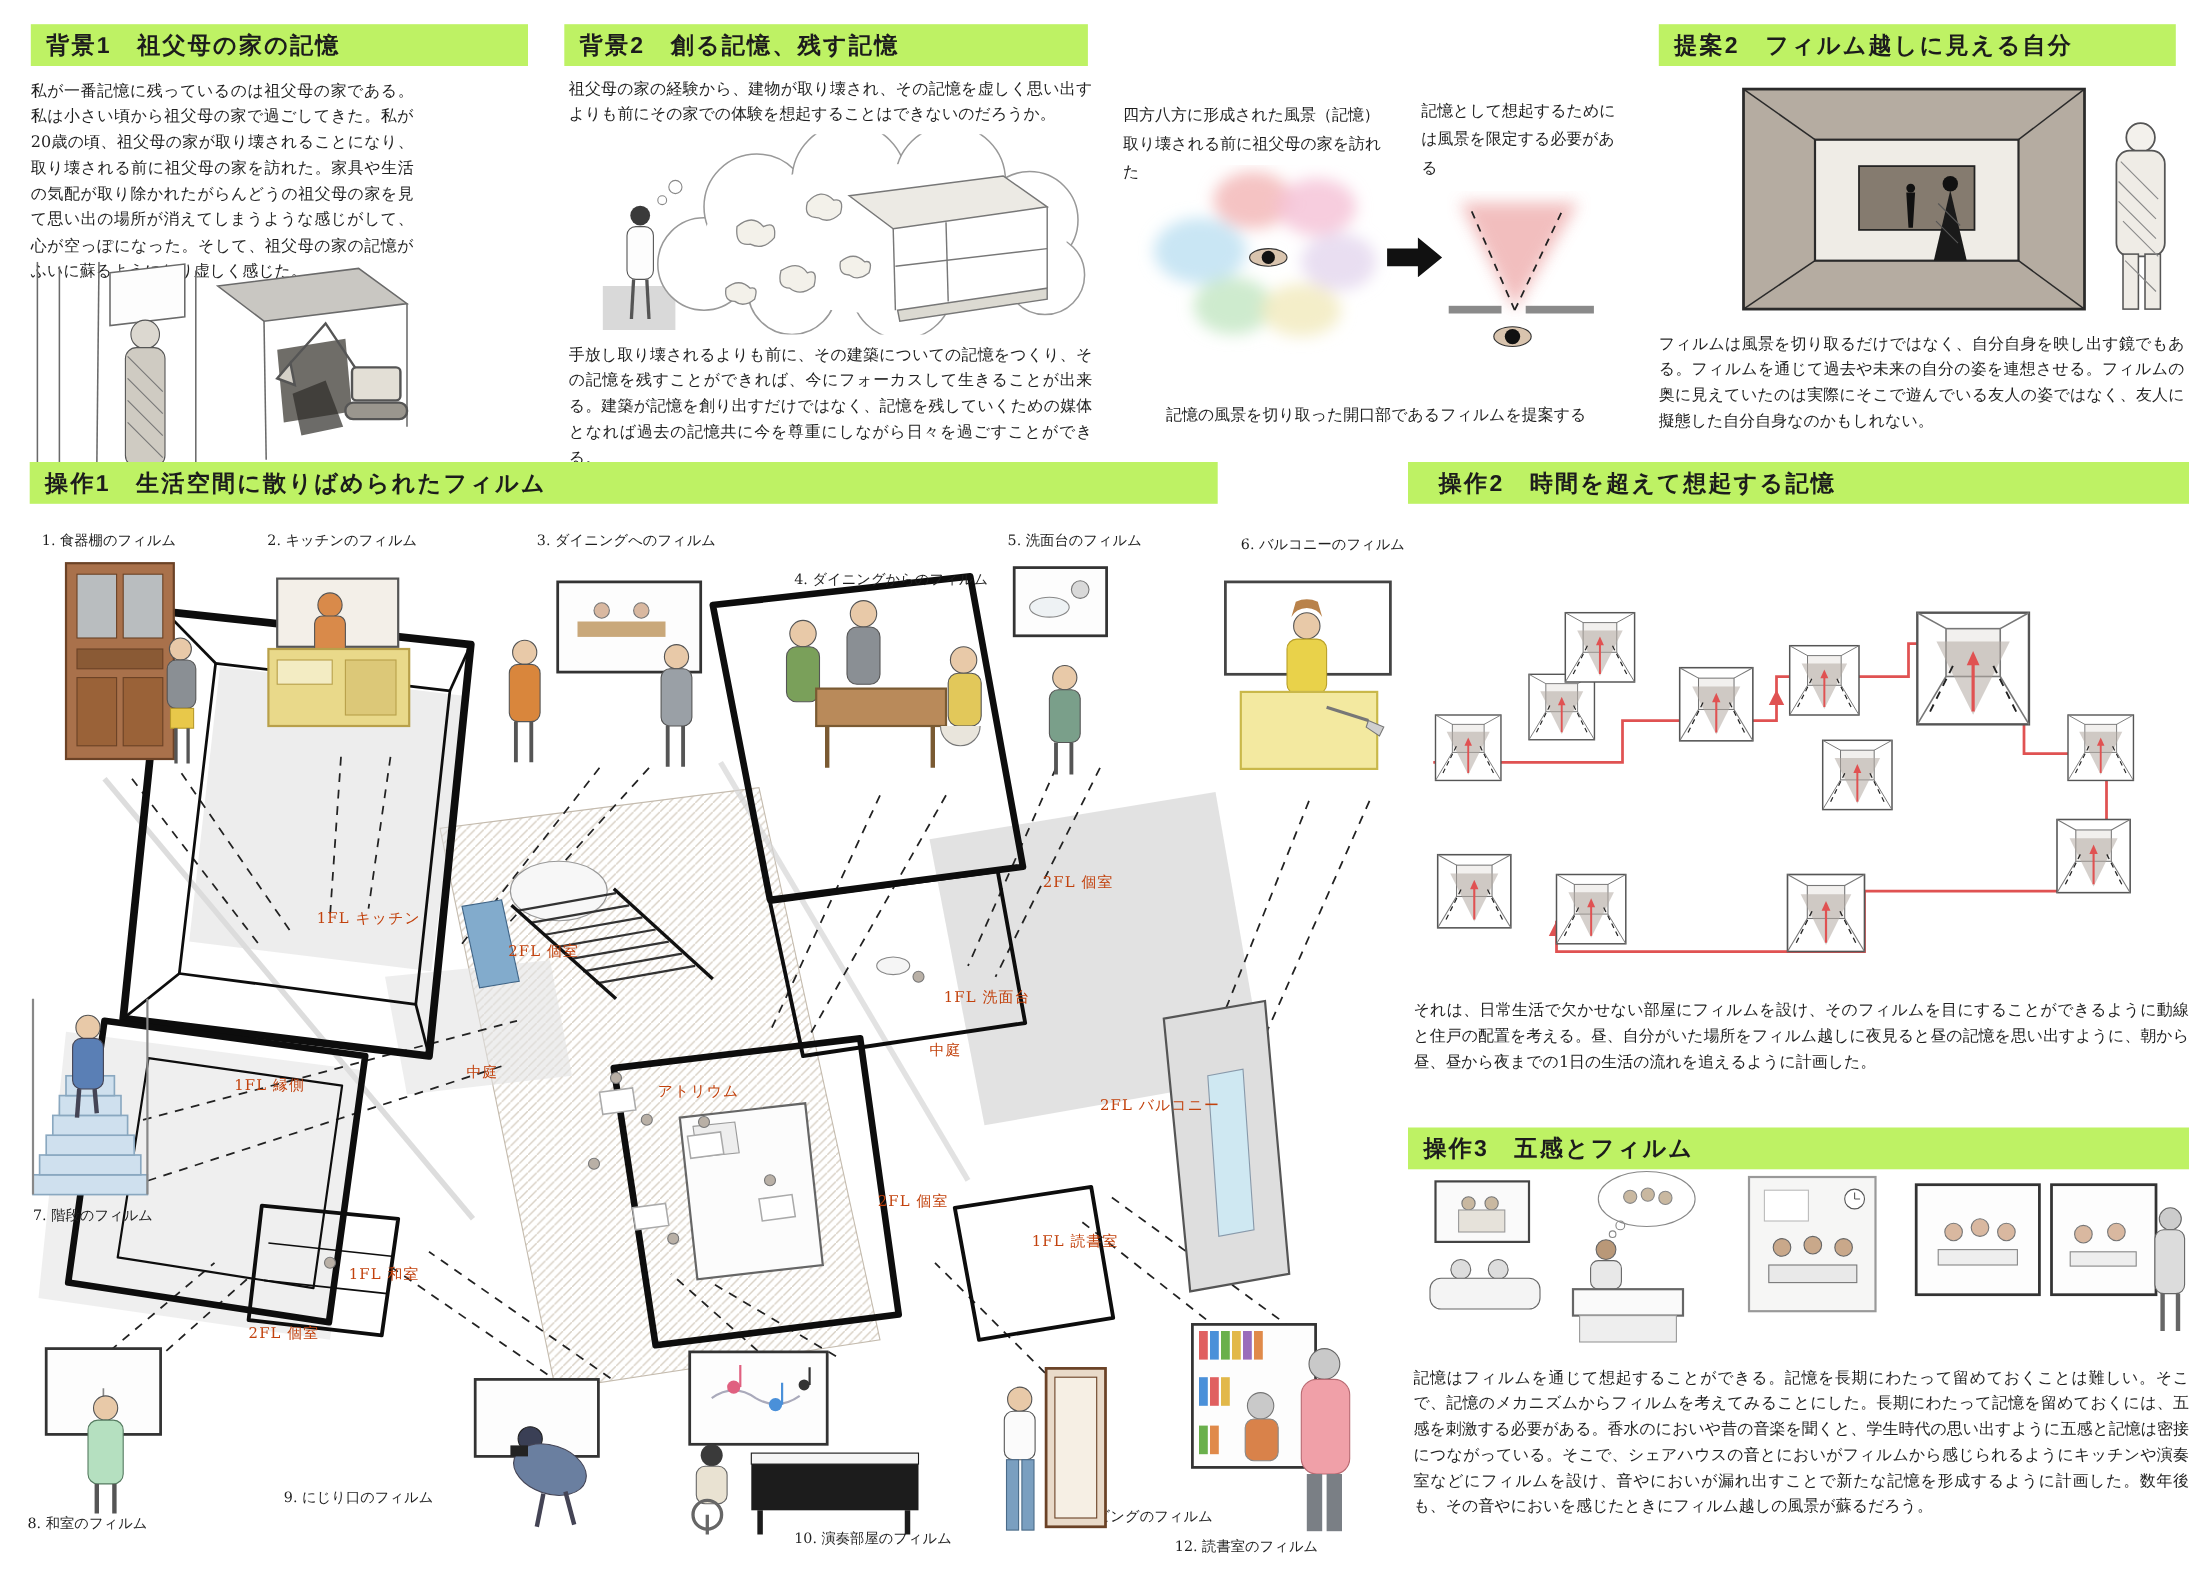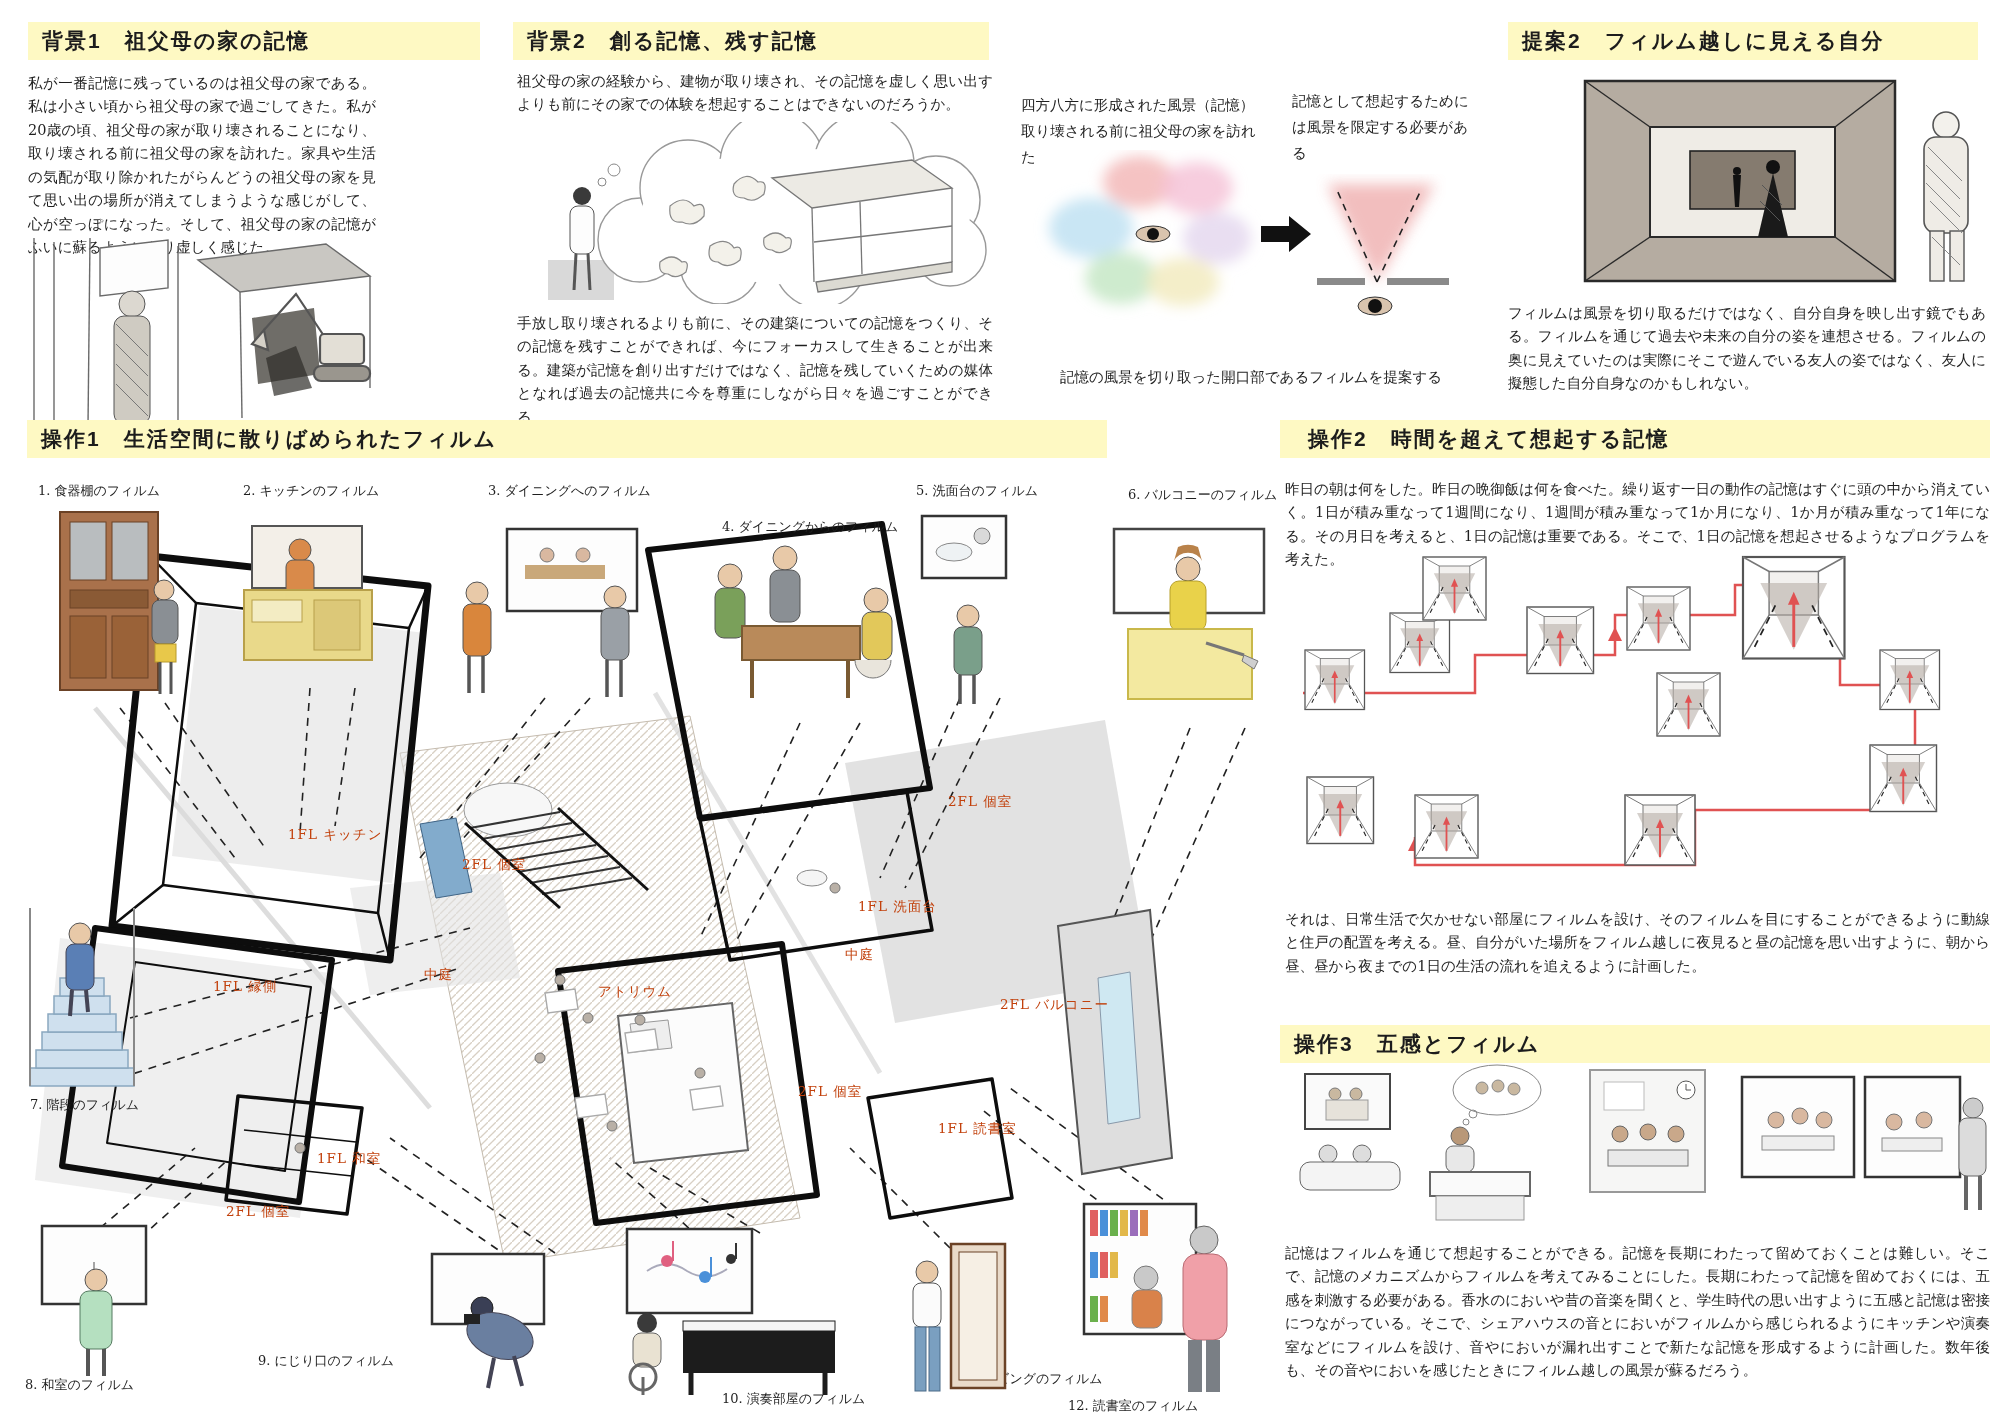--- a/index.html
+++ b/index.html
@@ -1,19 +1,19 @@
 <!DOCTYPE html>
 <html><head>
 <meta charset="utf-8">
 <style>
   html,body{margin:0;padding:0;}
   body{width:2000px;height:1427px;position:relative;background:#ffffff;
        font-family:"DejaVu Serif",serif;color:#222;overflow:hidden;}
   .board{position:absolute;inset:0;}
-  .hbar{position:absolute;height:38px;background:#fef9c3;display:flex;align-items:center;
+  .hbar{position:absolute;height:38px;background:#bef264;display:flex;align-items:center;
         padding-left:14px;box-sizing:border-box;font-family:"Liberation Sans",sans-serif;
         font-weight:bold;font-size:21px;color:#1c1c1c;letter-spacing:2px;}
   .para{position:absolute;font-size:14.5px;line-height:1.62;text-align:justify;color:#1f1f1f;}
   .note{position:absolute;font-size:14.5px;line-height:1.8;color:#1f1f1f;}
   .caption{position:absolute;font-size:14.5px;color:#1f1f1f;}
   .filmlabel{position:absolute;font-size:13px;color:#1f1f1f;white-space:nowrap;}
   .planlabel{position:absolute;font-size:13.5px;color:#c2410c;white-space:nowrap;letter-spacing:1px;}
   svg{position:absolute;}
 </style>
 </head>
@@ -429,21 +429,20 @@
     <rect x="52" y="90" width="30" height="38" rx="8" fill="#d9824a" stroke="#888"></rect>
     <circle cx="124" cy="40" r="14" fill="#c9c9c9" stroke="#666"></circle>
     <rect x="103" y="54" width="44" height="86" rx="14" fill="#f0a0a8" stroke="#b86a72"></rect>
     <rect x="108" y="140" width="14" height="52" fill="#7a7f85"></rect>
       <rect x="126" y="140" width="14" height="52" fill="#7a7f85"></rect>
   </svg>
 
   <div class="hbar" style="left:1280px;top:420px;width:710px;padding-left:28px;">
     <span>操作2　時間を超えて想起する記憶</span>
   </div>
-  <div class="para" style="left:1285px;top:478px;width:705px;">昨日の朝は何をした。昨日の晩御飯は何を食べた。繰り返す一日の動作の記憶はすぐに頭の中から消えていく。1日が積み重なって1週間になり、1週間が積み重なって1か月になり、1か月が積み重なって1年になる。その月日を考えると、1日の記憶は重要である。そこで、1日の記憶を想起させるようなプログラムを考えた。</div>
   <svg style="left:1295px;top:555px;" width="695" height="345" viewBox="0 0 695 345">
     <defs>
       <g id="roomcell">
         <rect x="0" y="0" width="70" height="70" fill="#ffffff" stroke="#555" stroke-width="1.5"></rect>
         <rect x="18" y="10" width="34" height="30" fill="#f2f0ee" stroke="#777" stroke-width="1"></rect>
         <line x1="0" y1="0" x2="18" y2="10" stroke="#777"></line>
           <line x1="70" y1="0" x2="52" y2="10" stroke="#777"></line>
         <line x1="0" y1="70" x2="18" y2="40" stroke="#777"></line>
           <line x1="70" y1="70" x2="52" y2="40" stroke="#777"></line>
         <polygon points="35,64 12,18 58,18" fill="#b3a9a2" opacity="0.55"></polygon>

